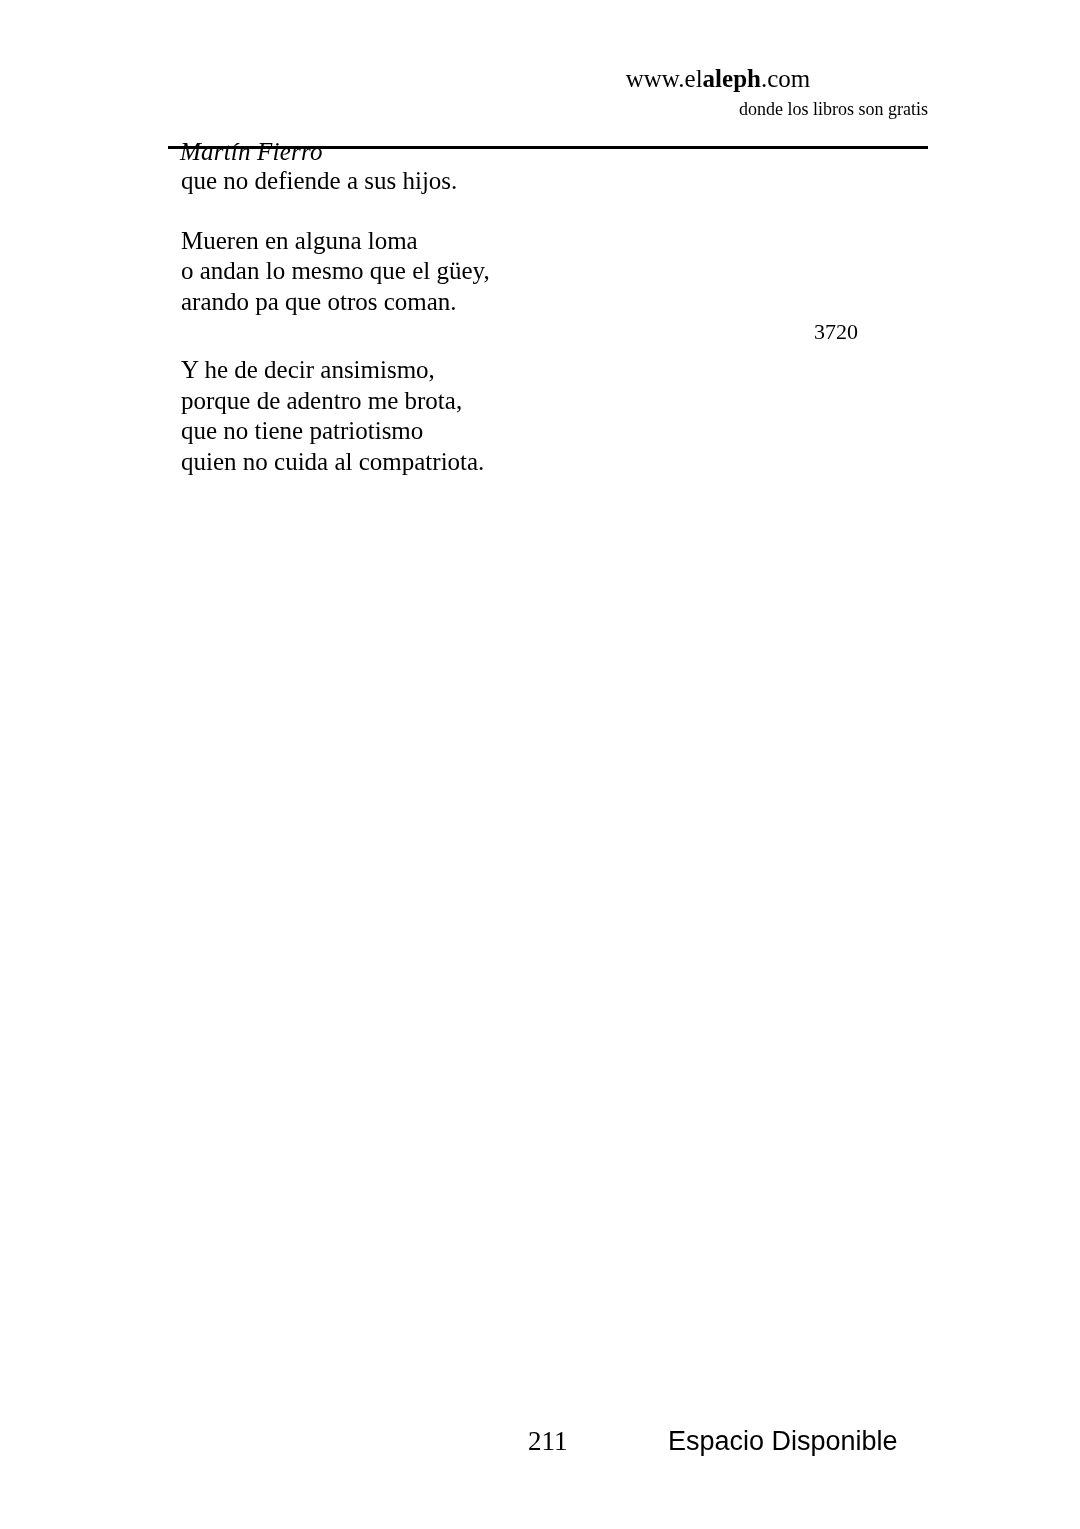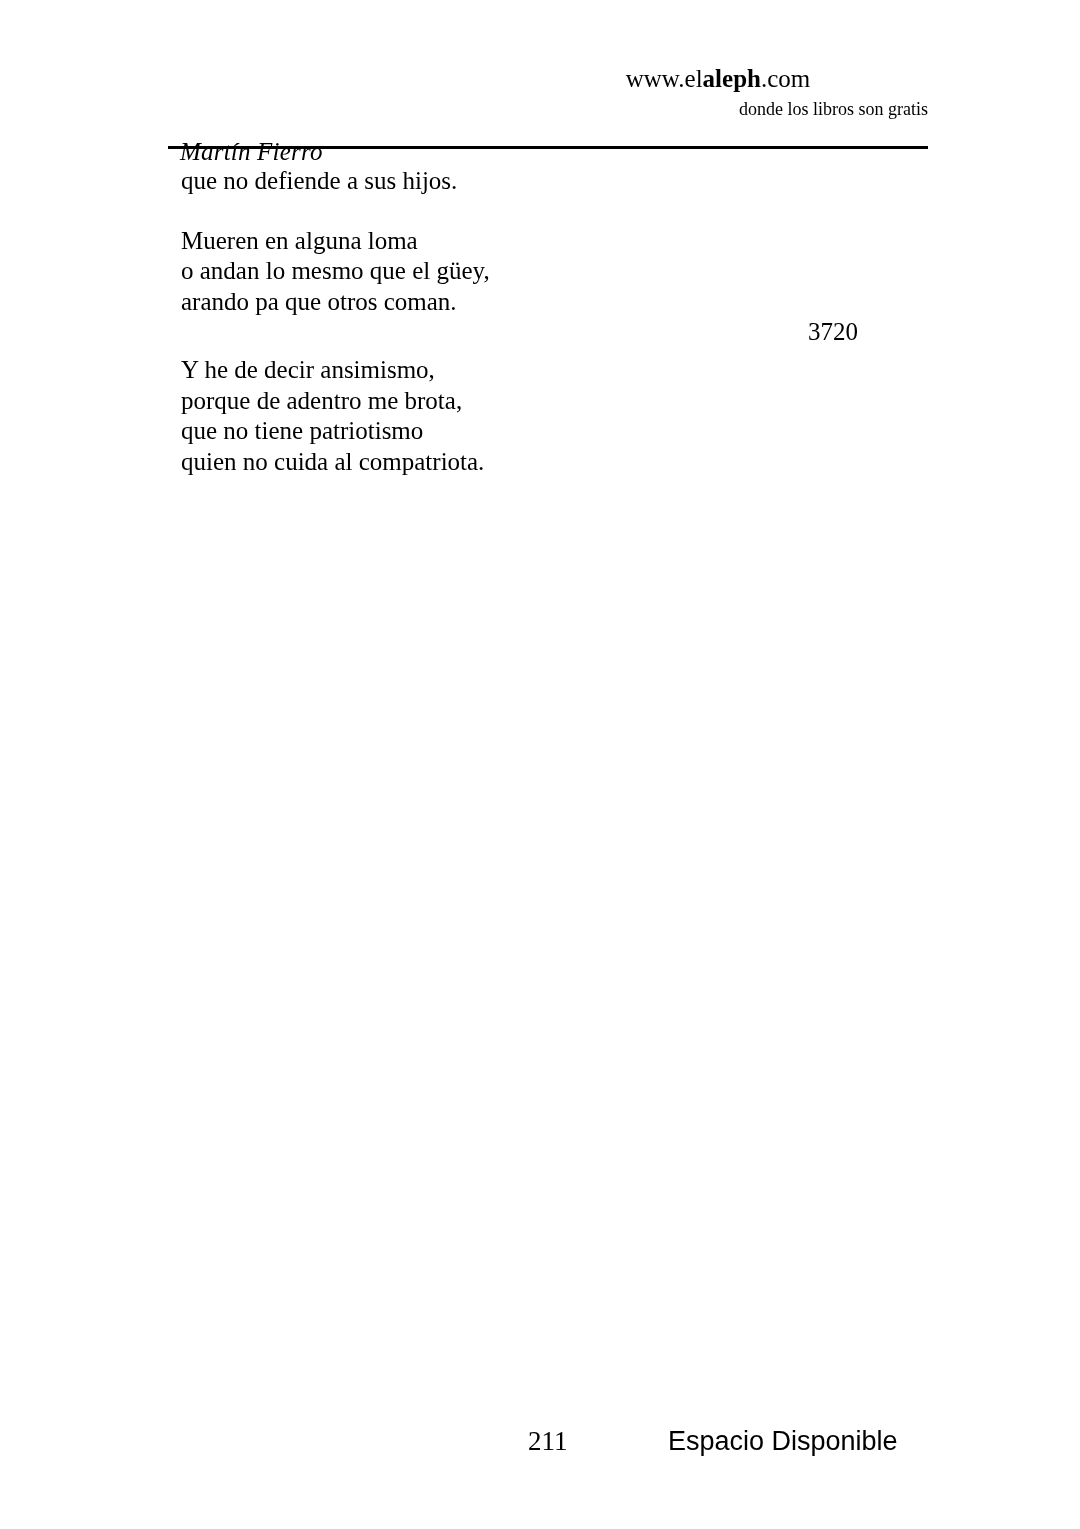--- a/index.html
+++ b/index.html
@@ -85,21 +85,21 @@
     position: relative;
   }
   .verse {
     font-size: 25px;
     line-height: 30.5px;
     white-space: nowrap;
   }
   .line-number {
     position: absolute;
     right: 63px;
-    font-size: 25px;
+    font-size: 22px;
     line-height: 30.5px;
   }
 
   
   .footer {
     position: absolute;
     left: 0;
     top: 1424px;
     width: 904px;
     height: 40px;

